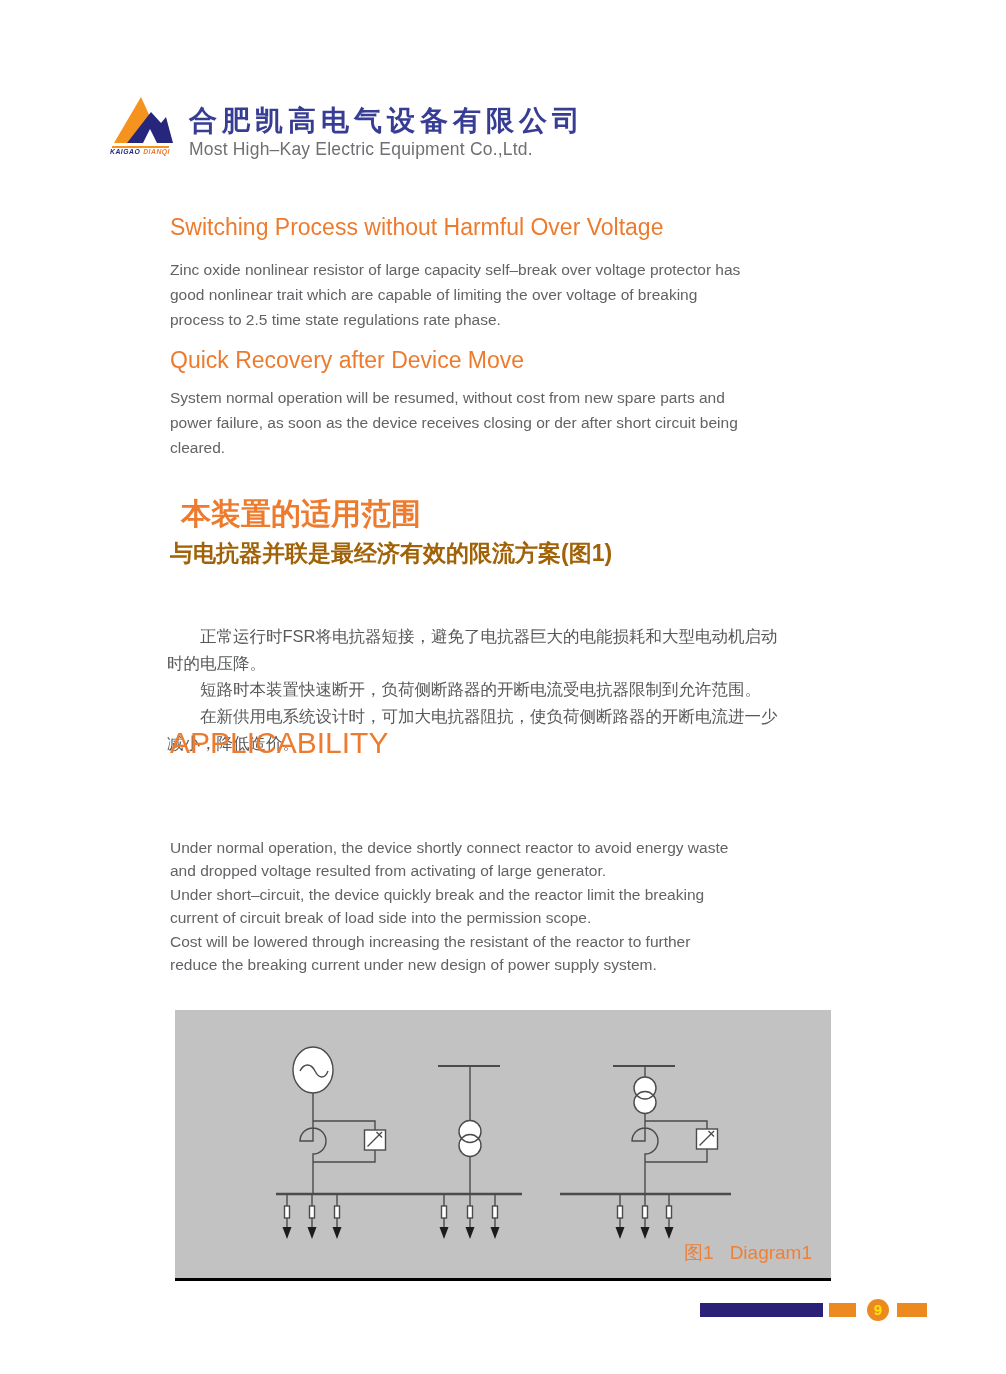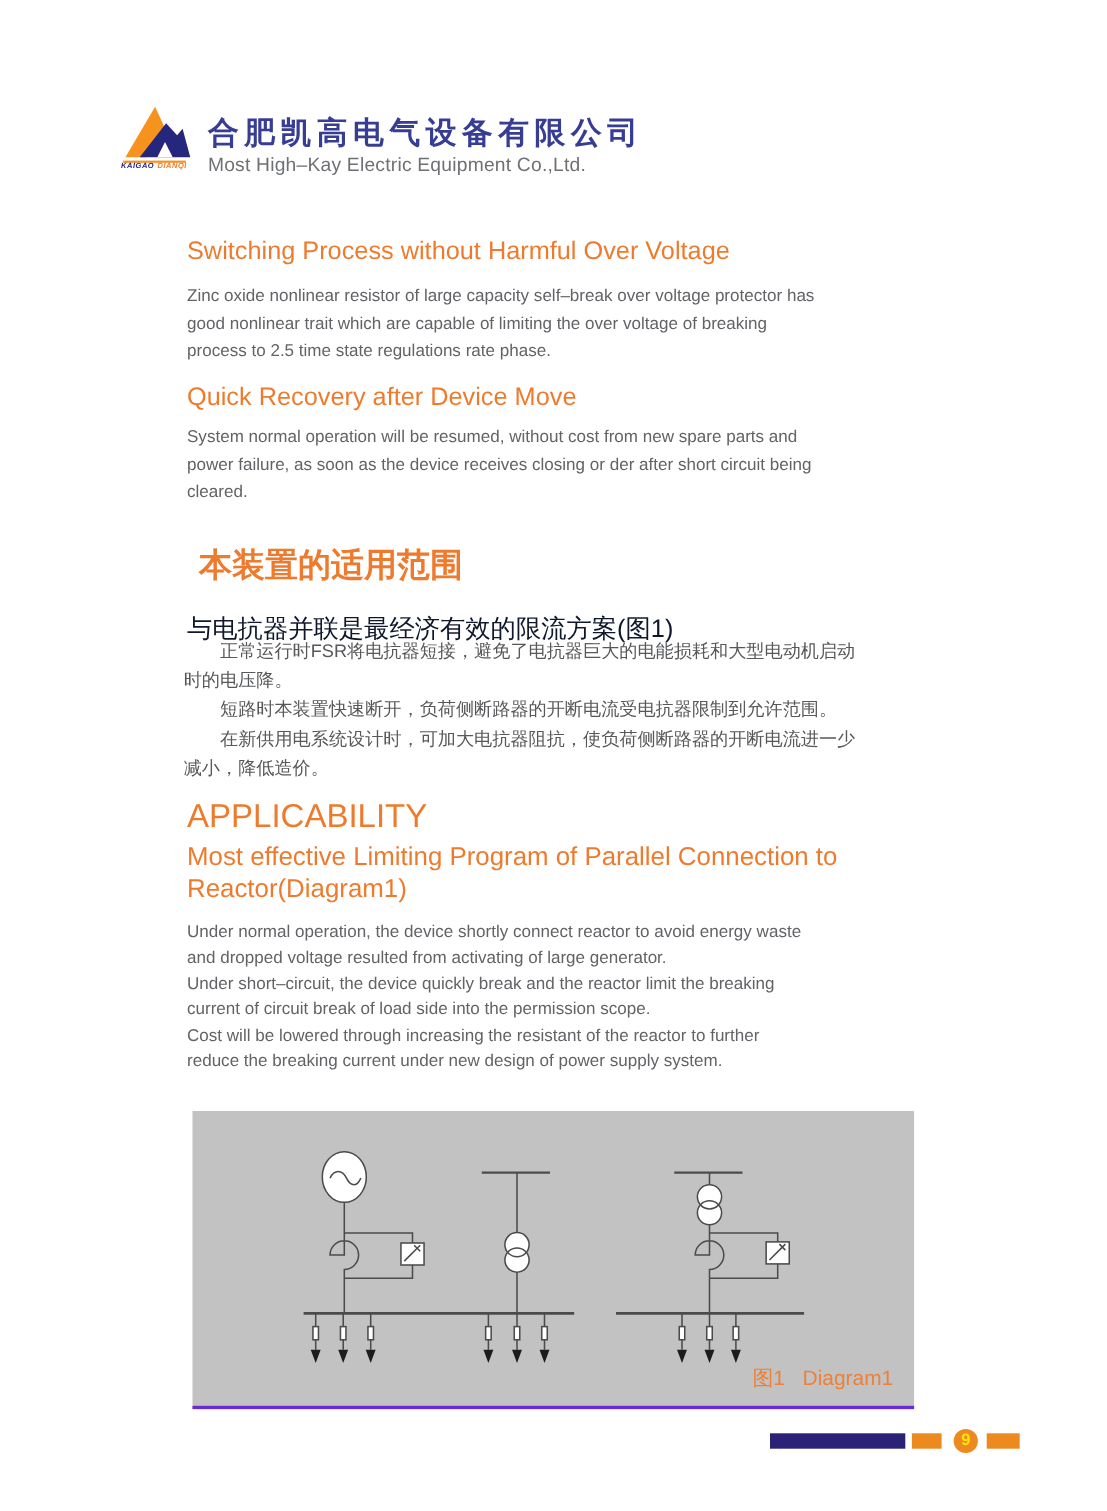--- a/index.html
+++ b/index.html
@@ -14,32 +14,32 @@
   .company-cn{position:absolute;left:189px;top:102px;font-size:28px;font-weight:bold;
       color:#383d94;letter-spacing:5px;white-space:nowrap;}
   .company-en{position:absolute;left:189px;top:139px;font-size:17.5px;color:#6f7073;
       letter-spacing:.2px;white-space:nowrap;}
 
   
   .h-en{position:absolute;left:170px;font-size:23px;color:#ee7b2d;white-space:nowrap;}
   .body-en{position:absolute;left:170px;width:676px;font-size:15.5px;line-height:25px;
       color:#626366;white-space:pre-line;}
   .h-cn-big{position:absolute;left:170px;font-size:30px;font-weight:bold;color:#ee7b2d;white-space:nowrap;margin-left:11px;}
-  .h-cn-sub{position:absolute;left:170px;font-size:23px;font-weight:normal;color:#0f172a;white-space:nowrap;margin-top:18px;}
+  .h-cn-sub{position:absolute;left:170px;font-size:23px;font-weight:bold;color:#a16207;white-space:nowrap;}
   .body-cn{position:absolute;left:167px;width:676px;font-size:16.5px;line-height:26.7px;
-      color:#57585a;white-space:pre-line;text-indent:2em;}
+      color:#57585a;white-space:pre-line;text-indent:2em;margin-top:44px;}
   .h-app{position:absolute;left:170px;font-size:30px;color:#ee7b2d;white-space:nowrap;}
   .h-app-sub{position:absolute;left:170px;width:700px;font-size:23.5px;line-height:28.5px;
       color:#ee7b2d;white-space:pre-line;}
   .body-app{position:absolute;left:170px;width:676px;font-size:15.5px;line-height:23.3px;
       color:#626366;white-space:pre-line;}
 
   
   .diagram-box{position:absolute;left:175px;top:1010px;width:656px;height:268px;
-      background:#c2c2c2;border-bottom:3px solid #6d28d9;}
+      background:#c2c2c2;border-bottom:3px solid #000000;}
   .diagram-caption{position:absolute;right:19px;bottom:12px;font-size:19px;color:#ee8038;white-space:nowrap;}
   .diagram-caption .cap-en{margin-left:16px;}
 
   
   .footer-navy{position:absolute;left:700px;top:1303px;width:123px;height:14px;background:#2b2176;}
   .footer-orange-1{position:absolute;left:829px;top:1303px;width:27px;height:14px;background:#ec8a1f;}
   .footer-circle{position:absolute;left:867px;top:1299px;width:22px;height:22px;border-radius:50%;
       background:#ec8a1f;color:#ffe60a;font-size:15px;font-weight:bold;text-align:center;line-height:22px;}
   .footer-orange-2{position:absolute;left:897px;top:1303px;width:30px;height:14px;background:#ec8a1f;}
 </style>
@@ -72,22 +72,20 @@
 
   <div class="h-cn-big" style="top:494px">本装置的适用范围</div>
   <div class="h-cn-sub" style="top:538px">与电抗器并联是最经济有效的限流方案(图1)</div>
   <div class="body-cn" style="top:579px">正常运行时FSR将电抗器短接，避免了电抗器巨大的电能损耗和大型电动机启动
 时的电压降。</div>
   <div class="body-cn" style="top:632px">短路时本装置快速断开，负荷侧断路器的开断电流受电抗器限制到允许范围。</div>
   <div class="body-cn" style="top:659px">在新供用电系统设计时，可加大电抗器阻抗，使负荷侧断路器的开断电流进一少
 减小，降低造价。</div>
 
   <div class="h-app" style="top:726px">APPLICABILITY</div>
-  <div class="h-app-sub" style="top:764px">Most effective Limiting Program of Parallel Connection to
-Reactor(Diagram1)</div>
   <div class="body-app" style="top:836px">Under normal operation, the device shortly connect reactor to avoid energy waste
 and dropped voltage resulted from activating of large generator.</div>
   <div class="body-app" style="top:930px">Cost will be lowered through increasing the resistant of the reactor to further
 reduce the breaking current under new design of power supply system.</div>
   <div class="body-app" style="top:883px">Under short–circuit, the device quickly break and the reactor limit the breaking
 current of circuit break of load side into the permission scope.</div>
 
   <div class="diagram-box">
     <svg width="656" height="268" viewBox="0 0 656 268" fill="none" stroke="#4b4b4b" stroke-width="1.4">
 

